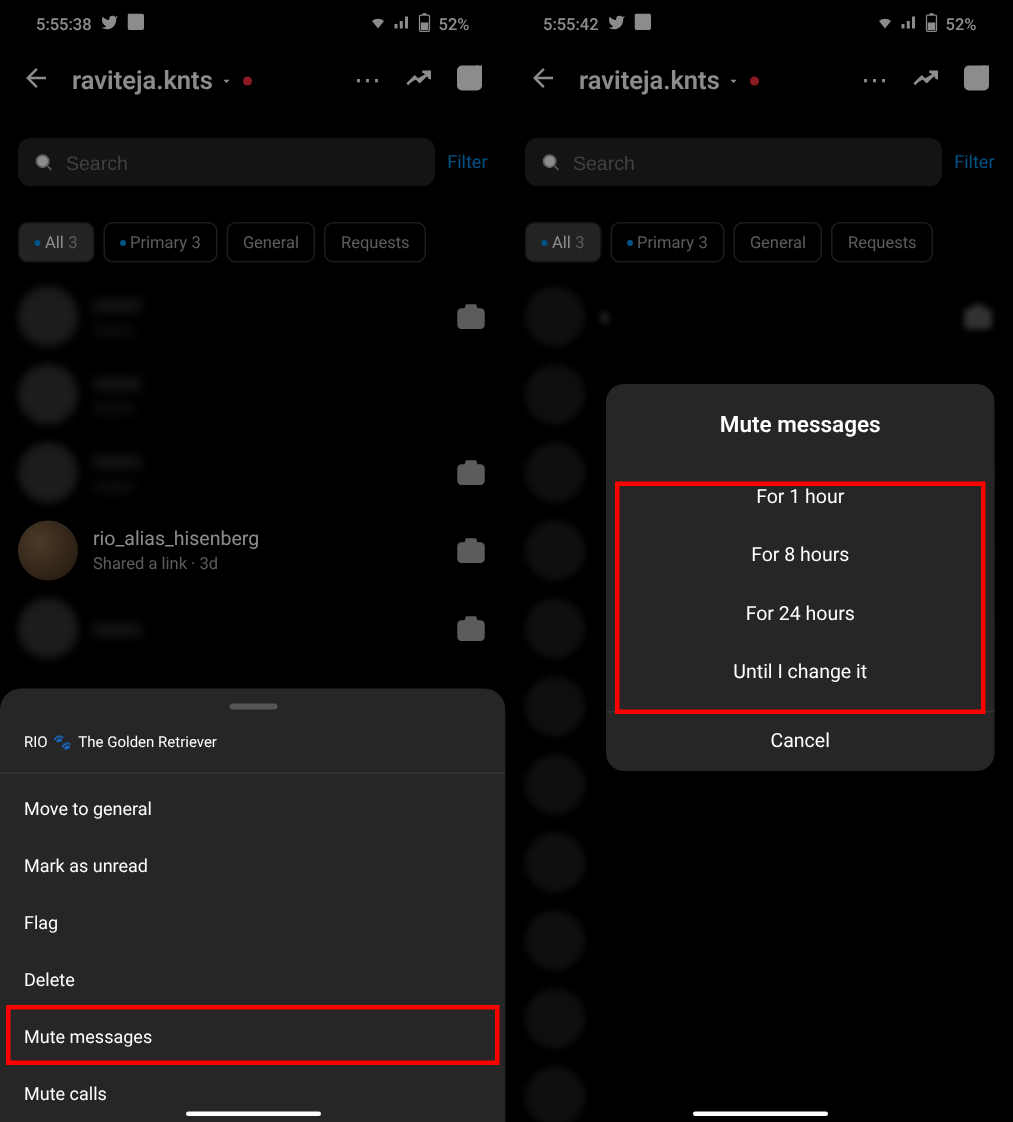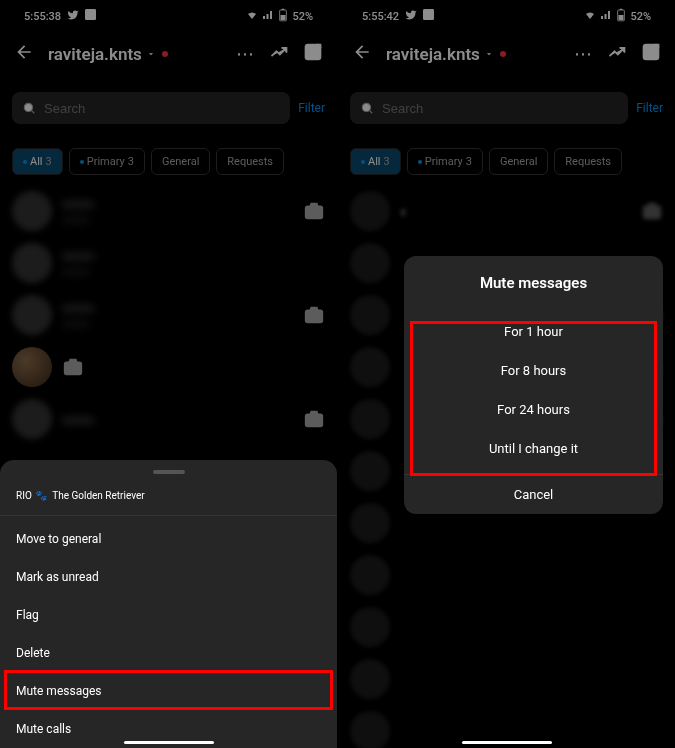--- a/index.html
+++ b/index.html
@@ -98,21 +98,21 @@
       border-radius: 6px;
       padding: 6px 10px;
       font-size: 11px;
       color: #a8a8a8;
       border: 1px solid #363636;
       display: flex;
       align-items: center;
       gap: 3px;
     }
     .tab.active {
-      background: #0c4a6e;
+      background: #404040;
       color: #fff;
       border-color: #262626;
     }
     .tab .count { color: #a8a8a8; }
     .tab .dot-blue {
       width: 4px; height: 4px;
       background: #0095f6;
       border-radius: 50%;
     }
     
@@ -380,20 +380,24 @@
           <div class="row-sub">xxxxx</div>
         </div>
       <svg class="camera-icon" viewBox="0 0 24 24" fill="none" stroke="currentColor" stroke-width="2">
           <rect x="3" y="7" width="18" height="13" rx="2"></rect>
           <circle cx="12" cy="13" r="4"></circle>
           <path d="M8 7l1-3h6l1 3"></path>
         </svg>
     </div>
     <div class="row">
       <div class="avatar visible"></div>
+      <div class="row-text">
+        <div class="row-name">rio_alias_hisenberg</div>
+        <div class="row-sub">Shared a link · 3d</div>
+      </div>
       <svg class="camera-icon" viewBox="0 0 24 24" fill="none" stroke="currentColor" stroke-width="2">
           <rect x="3" y="7" width="18" height="13" rx="2"></rect>
           <circle cx="12" cy="13" r="4"></circle>
           <path d="M8 7l1-3h6l1 3"></path>
         </svg>
     </div>
     <div class="row blur">
       <div class="avatar"></div>
         <div class="row-text">
           <div class="row-name">xxxxx</div>

